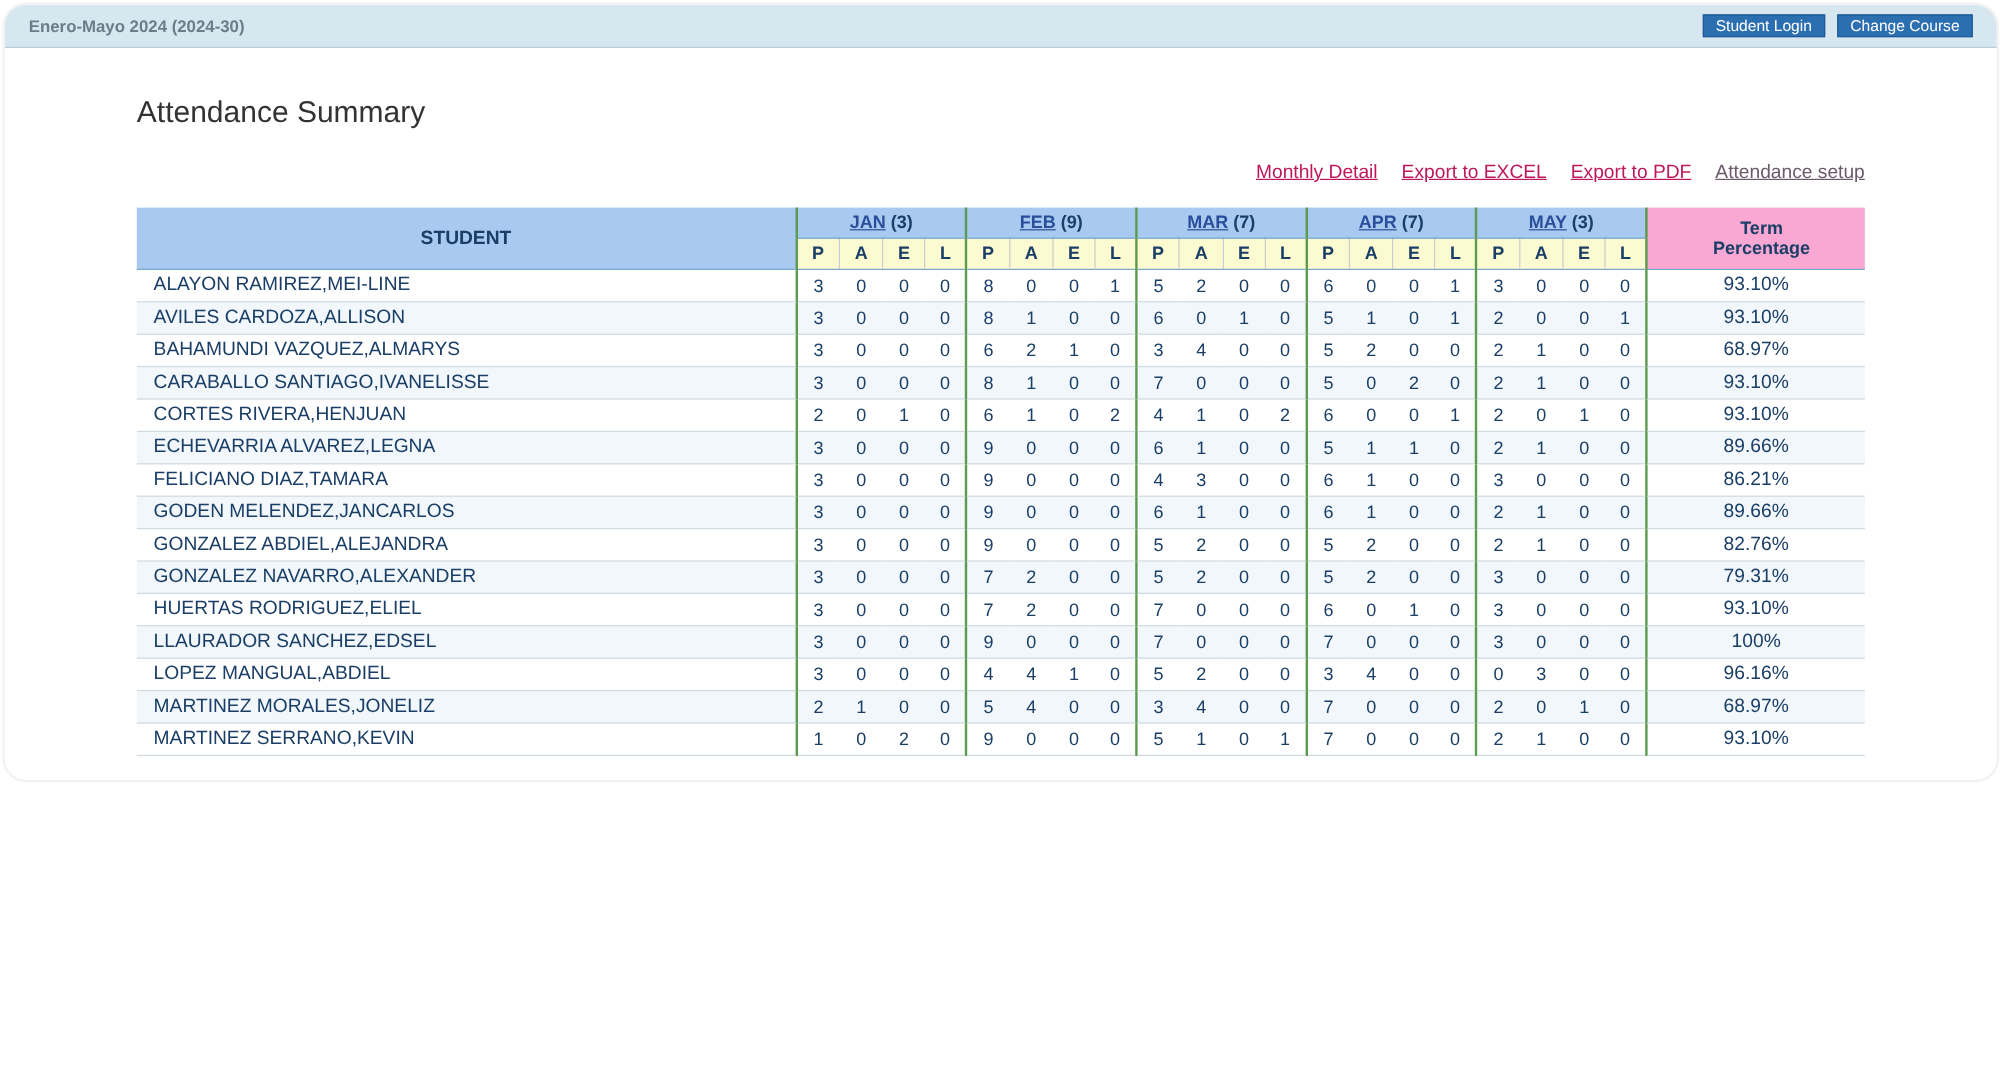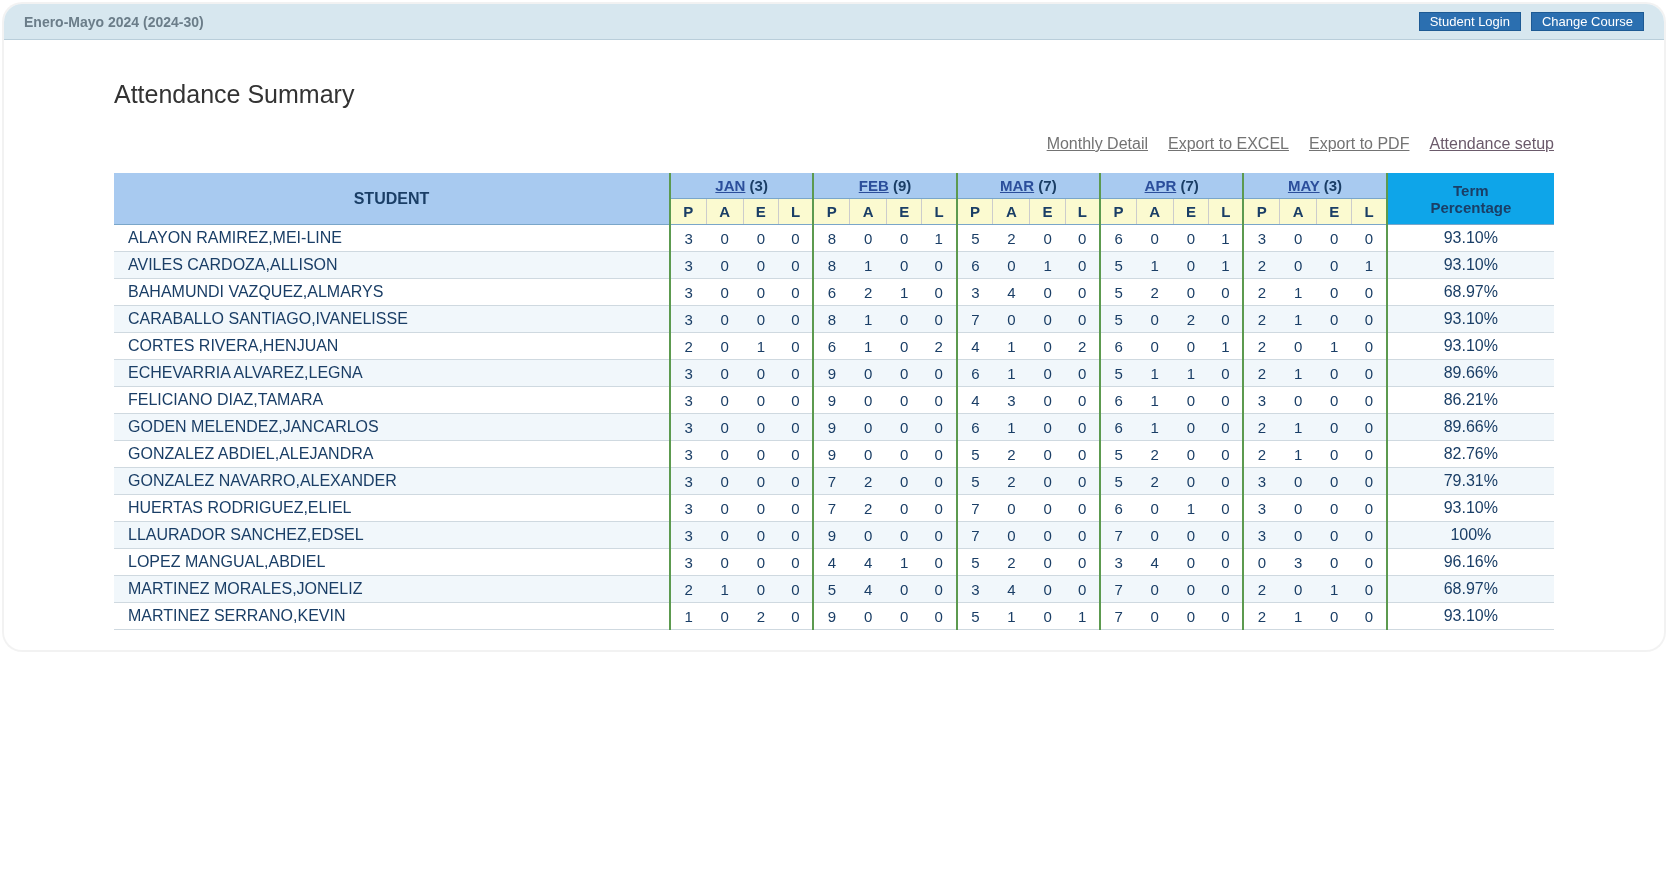--- a/index.html
+++ b/index.html
@@ -58,21 +58,21 @@
   margin-bottom: 26px;
 }
 .toolbar-links {
   display: flex;
   gap: 20px;
   justify-content: flex-end;
   margin-bottom: 20px;
   font-size: 16px;
 }
 .toolbar-links a {
-  color: #737373;
+  color: #be185d;
   text-decoration: underline;
   cursor: pointer;
 }
 .toolbar-links a.setup { color: #6b5a6b; }
 table.att {
   border-collapse: collapse;
   width: 100%;
   font-size: 15px;
 }
 table.att th, table.att td {
@@ -106,21 +106,22 @@
 table.att thead tr.pael th.m-first {
   border-left: 2px solid #5c9a4f;
 }
 table.att thead tr.pael th.m-last {
   border-right: 2px solid #5c9a4f;
 }
 table.att thead th.student-h {
   font-size: 16px;
 }
 table.att thead th.termp-h {
-  background: #0ea5e9;
+  background: #f9a8d4;
+  padding-left: 13px;
 }
 table.att tbody tr:nth-child(odd) td { background: #fff; }
 table.att tbody tr:nth-child(even) td { background: #f1f7fb; }
 table.att tbody td {
   border-bottom: 1px solid #cfd9e0;
 }
 table.att tbody td.name {
   text-align: left;
   padding-left: 14px;
   font-size: 16px;

